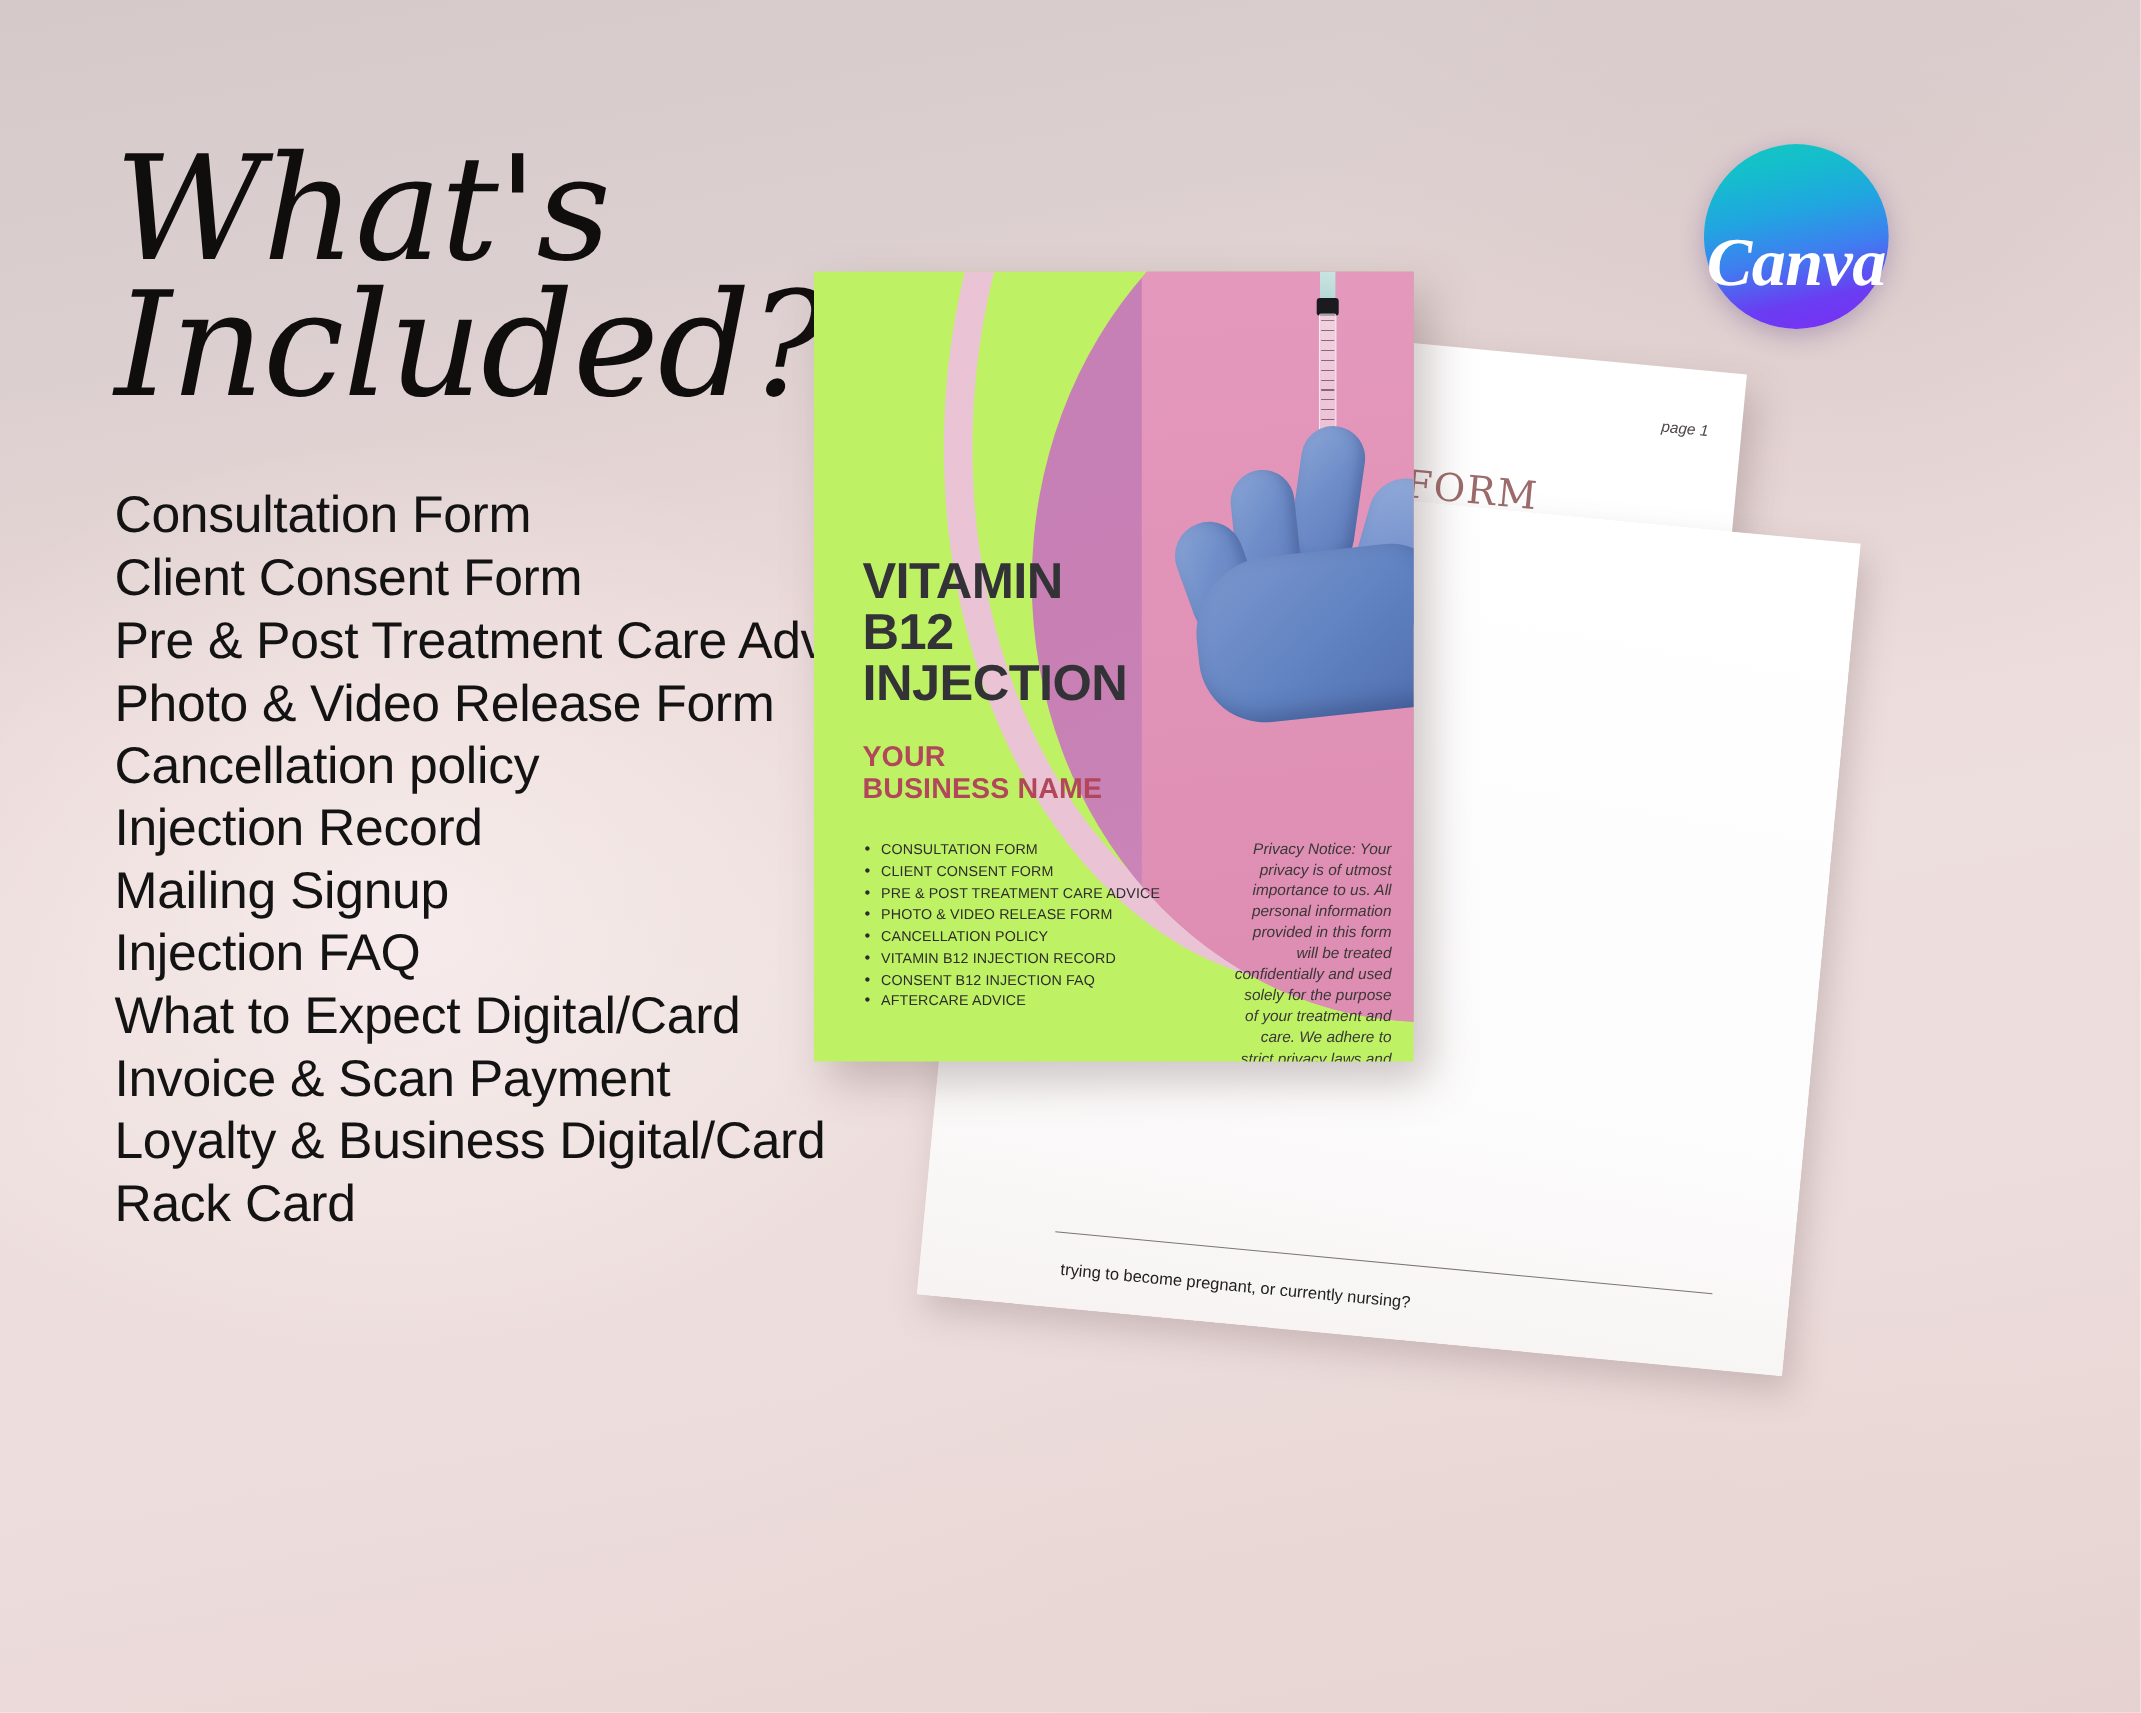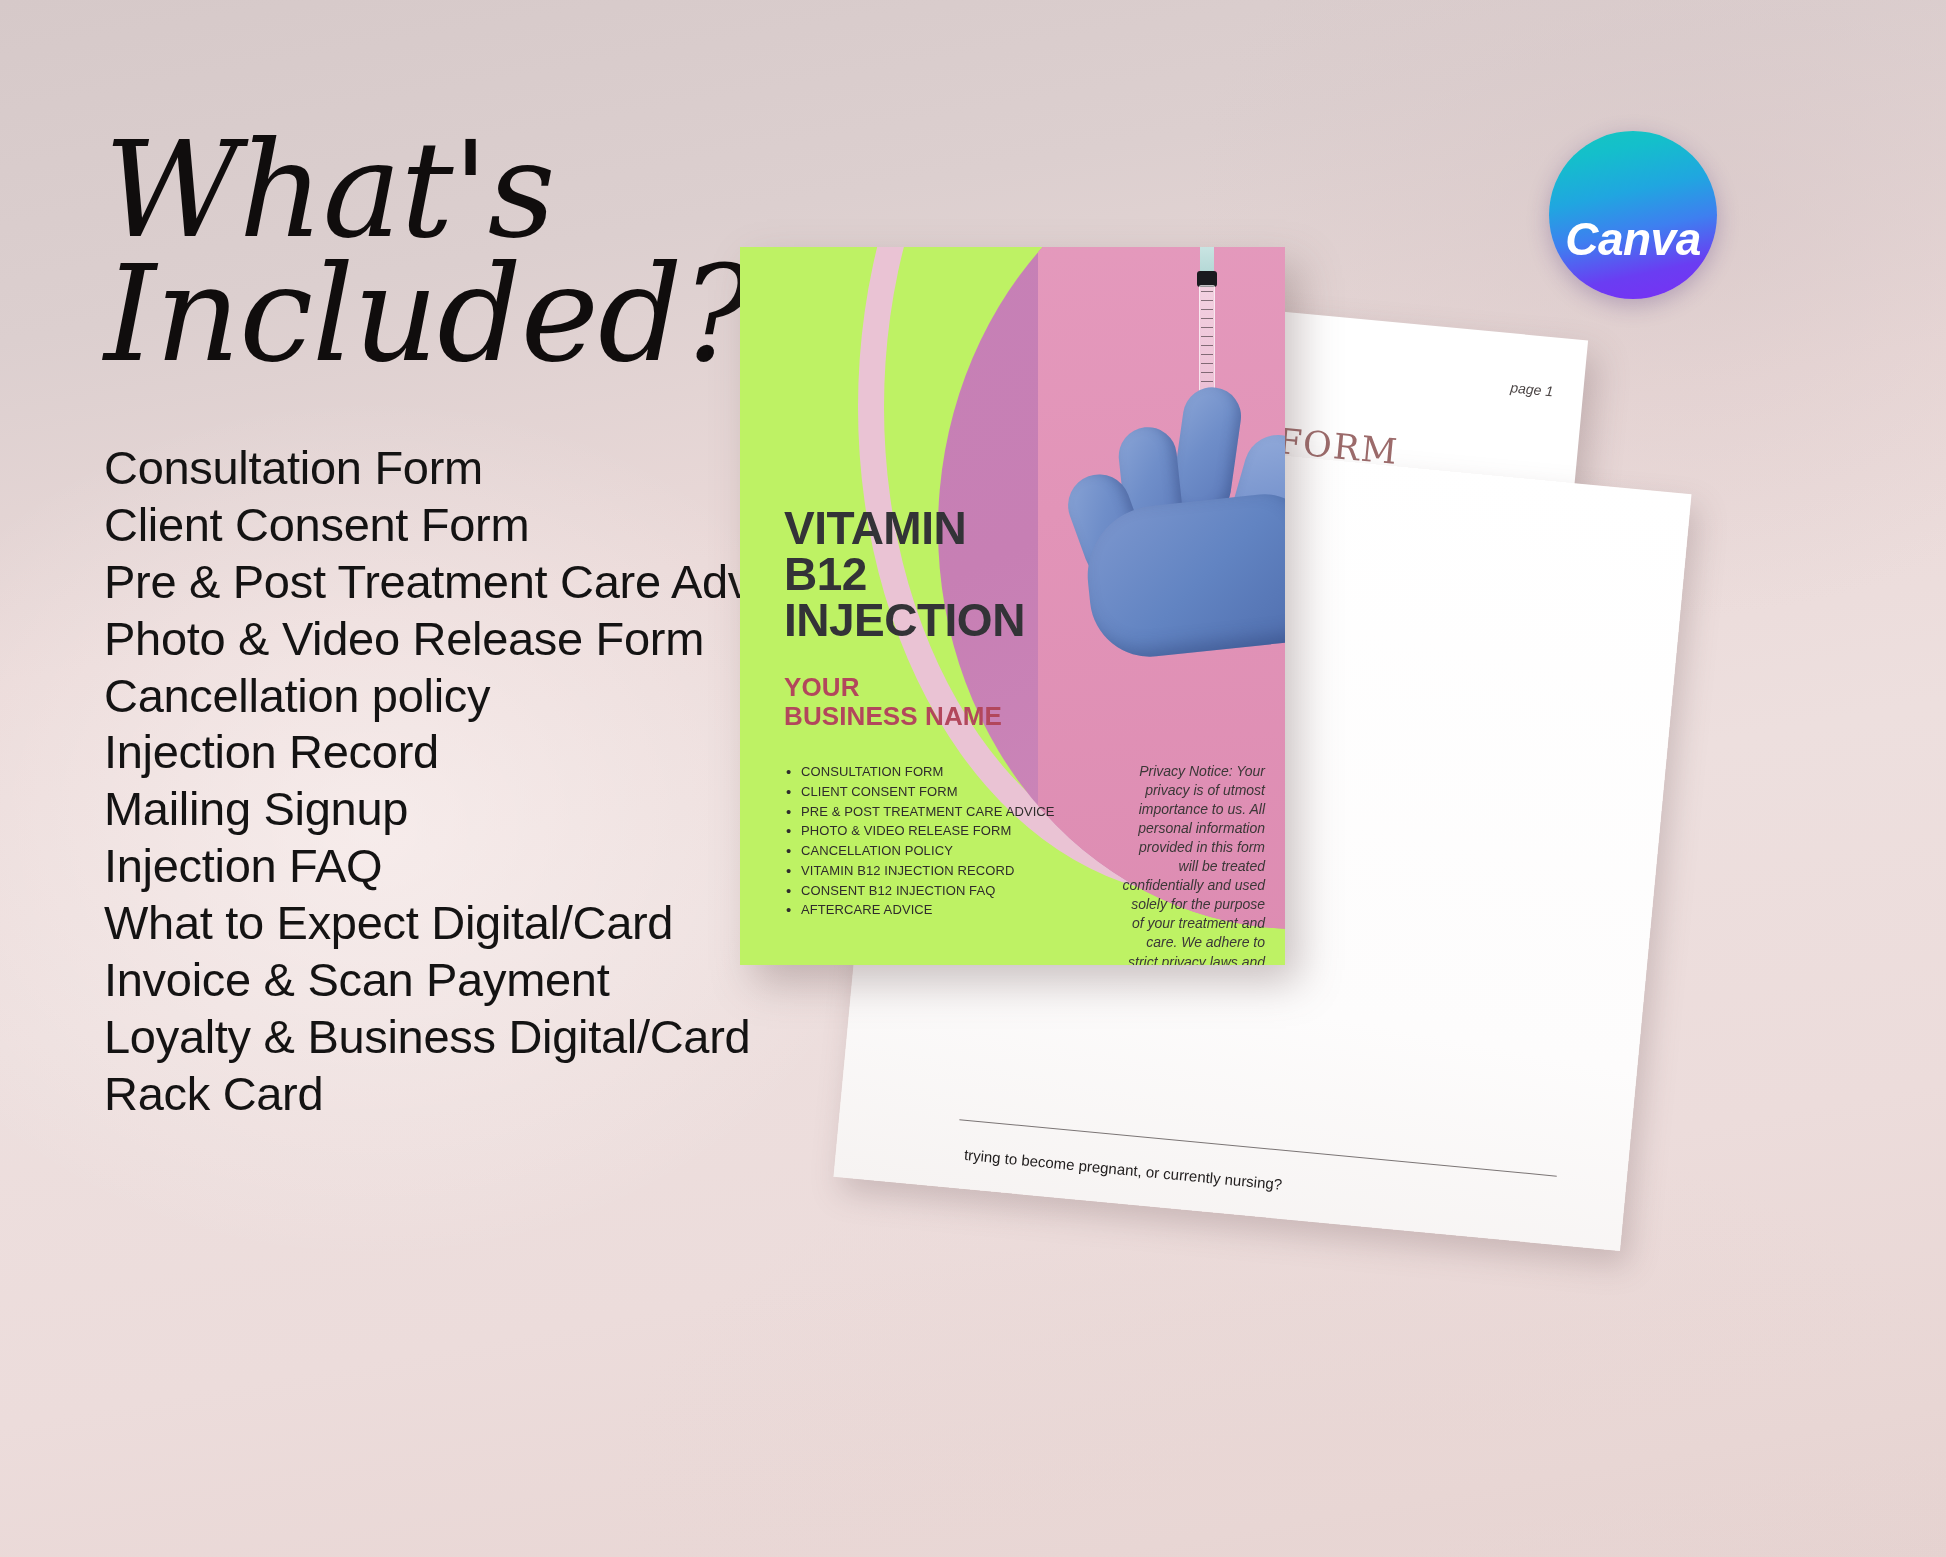--- a/index.html
+++ b/index.html
@@ -93,24 +93,24 @@
                 #20a6e0 38%,
                 #3e7ff0 58%,
                 #6a3df2 80%,
                 #7a2ef4 100%);
     box-shadow: 0 6px 22px rgba(70,40,120,0.28);
     display: flex;
     align-items: center;
     justify-content: center;
   }
   .canva-badge .wordmark {
-    font-family: Liberation Sans, sans-serif;
+    font-family: Liberation Serif, serif;
     font-style: italic;
     font-weight: 700;
-    font-size: 46px;
+    font-size: 62px;
     letter-spacing: -0.5px;
     color: #ffffff;
     transform: translateY(2px);
     margin-top: 44px;
   }
 
   
   .back-doc {
     position: absolute;
     left: 1160px;

